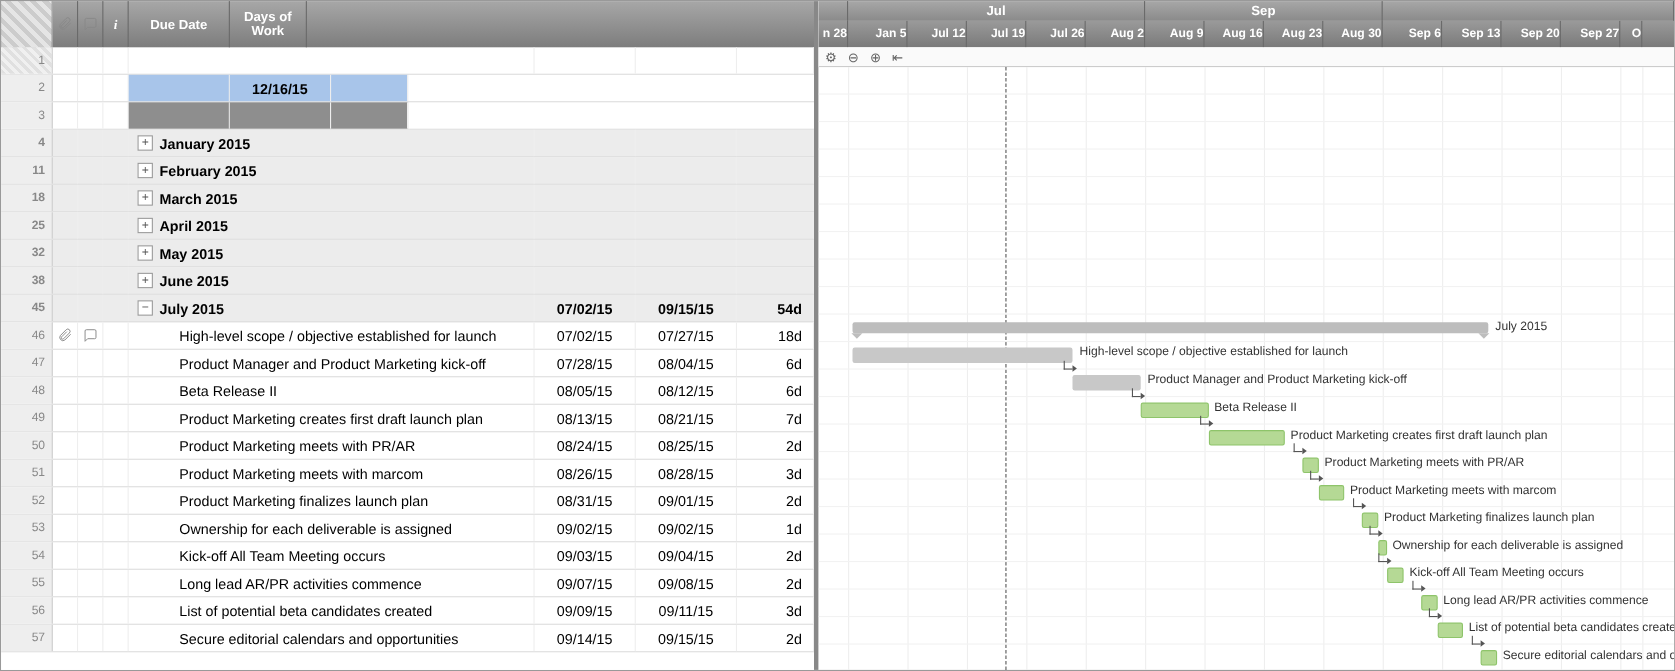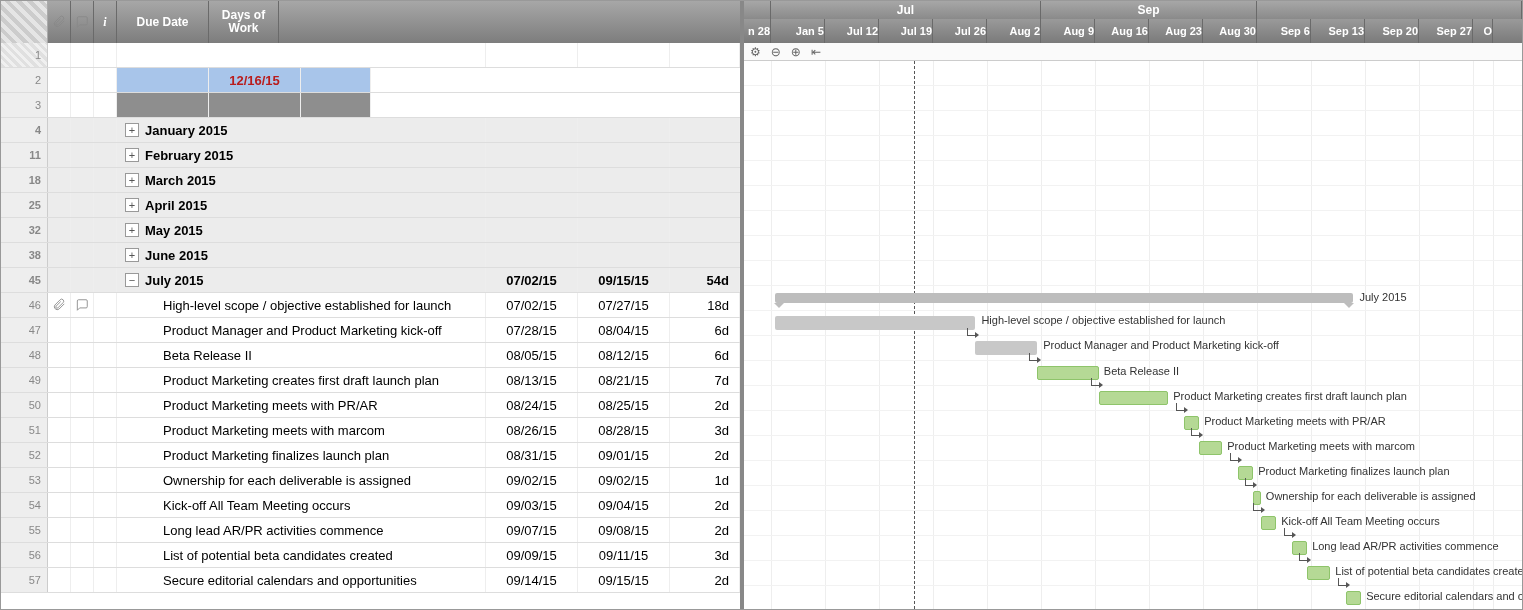--- a/index.html
+++ b/index.html
@@ -18,21 +18,21 @@
   .rnum{width:47px;background:#eee;border-right:1px solid #ccc;display:flex;align-items:center;justify-content:flex-end;padding-right:6px;color:#888;font-size:11px}
   .rattach{width:23px;border-right:1px solid #eee;display:flex;align-items:center;justify-content:center;color:#888;font-size:12px}
   .rcomment{width:23px;border-right:1px solid #eee;display:flex;align-items:center;justify-content:center;color:#888;font-size:12px}
   .rinfo{width:23px;border-right:1px solid #eee}
   .rtask{flex:1;display:flex;align-items:center;border-right:1px solid #eee;padding-left:8px;overflow:hidden;white-space:nowrap}
   .rcol{width:92px;border-right:1px solid #eee;display:flex;align-items:center;justify-content:center;font-size:13px}
   .rcol.days{width:70px;justify-content:flex-end;padding-right:10px}
   .grow.empty .rnum{background:repeating-linear-gradient(45deg,#e0e0e0,#e0e0e0 3px,#f0f0f0 3px,#f0f0f0 6px)}
   .grow.hdr-navy .rtask{background:#0f4a7d;color:#fff;font-weight:bold;padding-left:16px}
   .grow.hdr-navy .rcol{background:#a8c5ea}
-  .grow.hdr-navy .rcol.due{font-weight:bold;color:#b91c1c}
+  .grow.hdr-navy .rcol.due{font-weight:bold;color:#000000}
   .grow.hdr-gray .rtask{background:#8e8e8e;color:#fff;font-weight:bold;padding-left:16px}
   .grow.hdr-gray .rcol{background:#8e8e8e}
   .grow.group{background:#ececec;font-weight:bold}
   .grow.group .rcol{font-weight:normal}
   .grow.group.open .rcol{font-weight:bold}
   .toggle{width:14px;height:14px;border:1px solid #999;background:#fff;display:inline-flex;align-items:center;justify-content:center;font-size:11px;margin-right:6px;line-height:1;color:#555;font-weight:normal}
   .child .rtask{padding-left:46px}
   
   .gantt{flex:1;display:flex;flex-direction:column;overflow:hidden;position:relative}
   .mhead{height:18px;display:flex;background:linear-gradient(#a7a7a7,#8a8a8a);color:#fff;font-weight:bold;font-size:12px}

